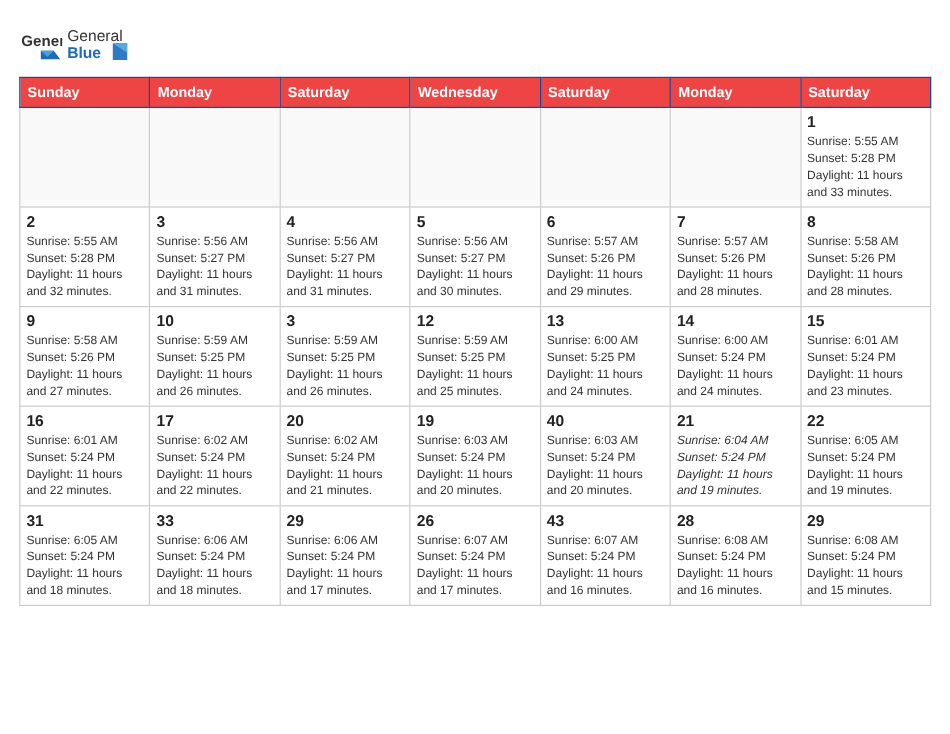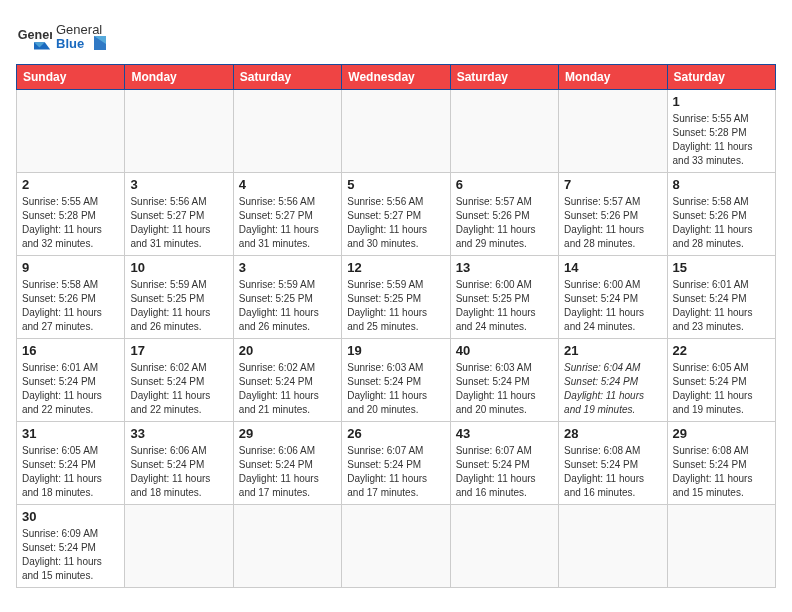--- a/index.html
+++ b/index.html
@@ -305,28 +305,14 @@
 Sunset: 5:24 PM
 Daylight: 11 hours and 16 minutes.</div>
         </td>
         <td>
           <div class="day-number">29</div>
           <div class="day-info" style="white-space: pre-line;">Sunrise: 6:08 AM
 Sunset: 5:24 PM
 Daylight: 11 hours and 15 minutes.</div>
         </td>
       </tr>
-      <tr>
-        <td>
-          <div class="day-number">30</div>
-          <div class="day-info" style="white-space: pre-line;">Sunrise: 6:09 AM
-Sunset: 5:24 PM
-Daylight: 11 hours and 15 minutes.</div>
-        </td>
-        <td class="empty"></td>
-        <td class="empty"></td>
-        <td class="empty"></td>
-        <td class="empty"></td>
-        <td class="empty"></td>
-        <td class="empty"></td>
-      </tr>
     </tbody>
 </table>
 
 </body></html>

